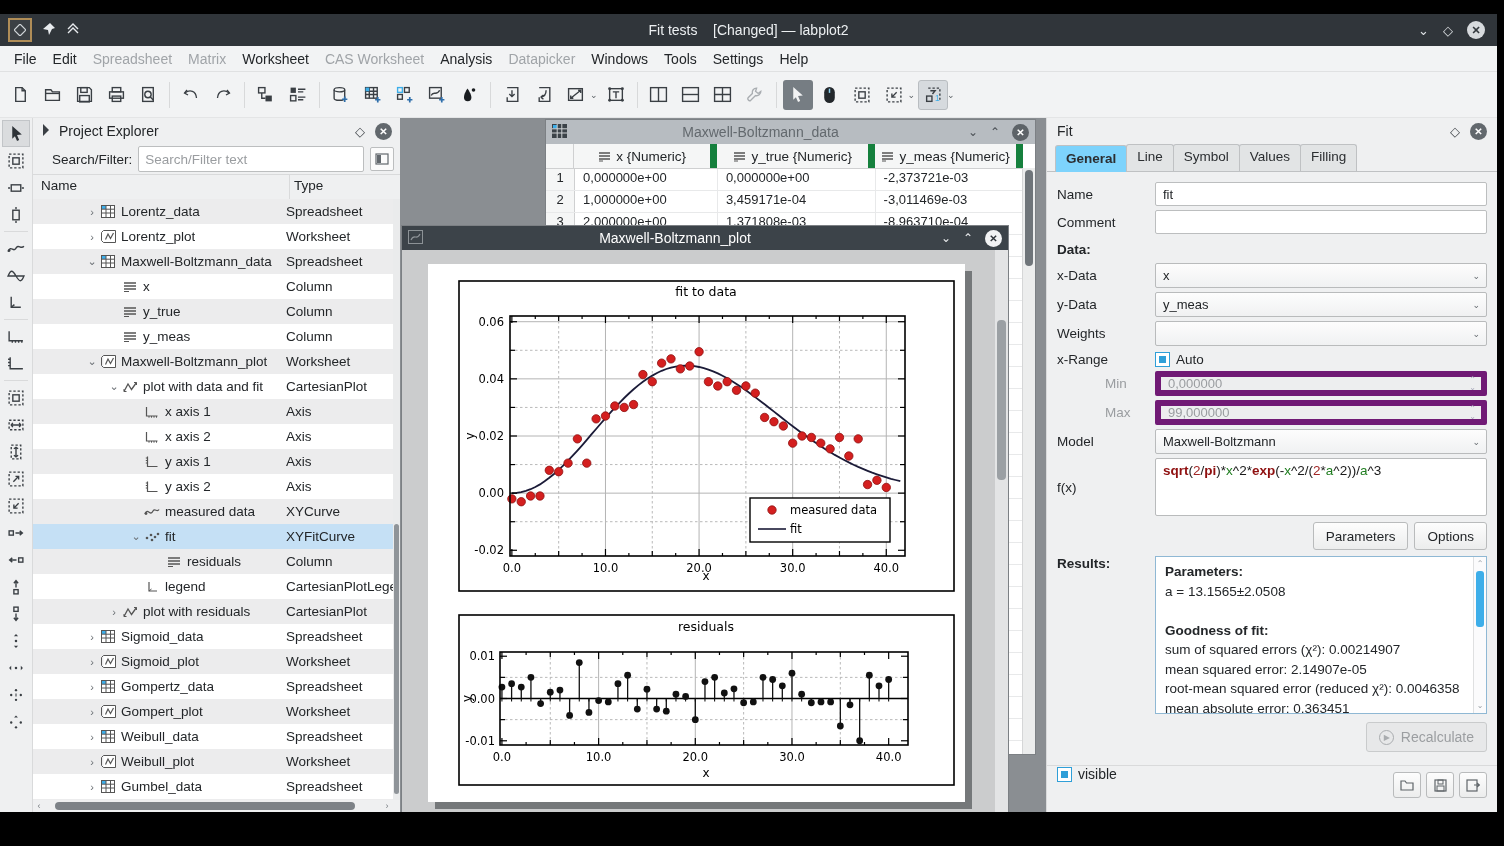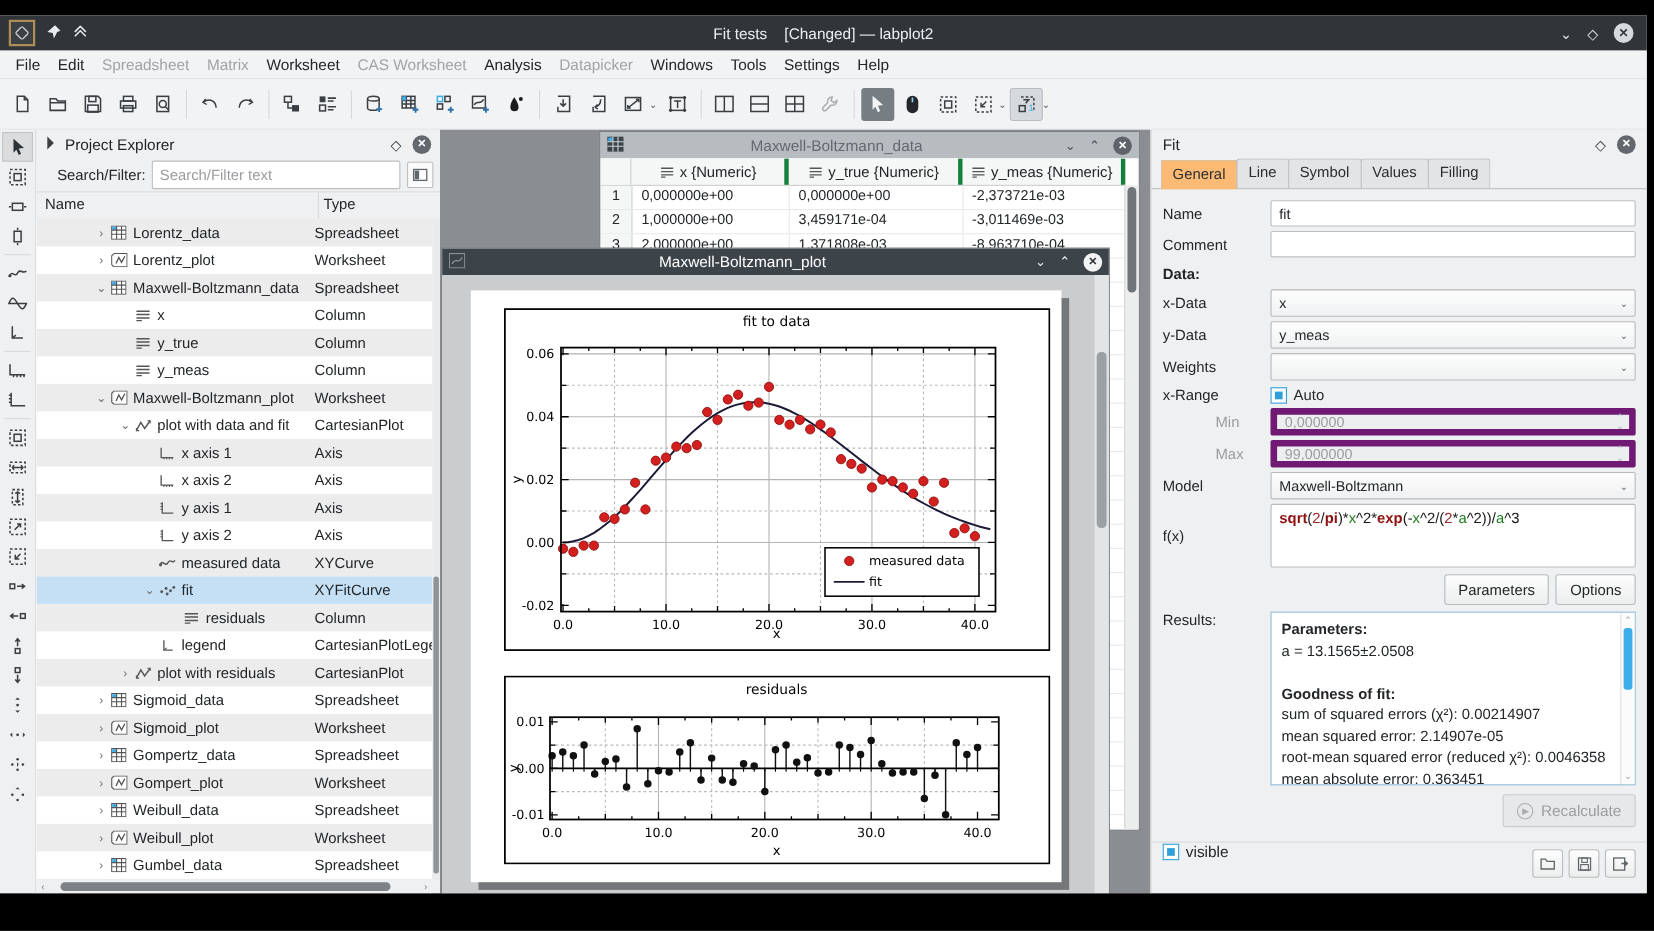--- a/index.html
+++ b/index.html
@@ -92,42 +92,42 @@
   .ws-win .win-titlebar{background:#3c4349;color:#fff;}
   .ws-win .wb{color:#e8eaec;}
   .wclose{width:17px;height:17px;border-radius:50%;display:flex;align-items:center;justify-content:center;font-size:10px;font-weight:bold;}
   .ss-win .wclose{background:#5d6368;color:#fff;}
   .ws-win .wclose{background:#f2f3f4;color:#30353a;}
 
   
   .ss-body{position:absolute;left:0;right:0;top:24px;bottom:0;background:#fff;overflow:hidden;}
   .ss-table{position:absolute;left:0;top:0;right:12px;bottom:0;font-size:13px;}
   .ss-hrow{display:flex;height:24px;background:#f5f6f6;border-bottom:1px solid #cfd0d1;}
-  .ss-hcell{display:flex;align-items:center;justify-content:center;gap:5px;border-right:4px solid #15803d;box-sizing:border-box;font-size:13.5px;text-align:right;}
+  .ss-hcell{display:flex;align-items:center;justify-content:center;gap:5px;border-right:7px solid #15803d;box-sizing:border-box;font-size:13.5px;text-align:right;}
   .ss-row{display:flex;height:21px;border-bottom:1px solid #e8e9ea;}
   .ss-cell{padding:1px 8px;box-sizing:border-box;border-right:1px solid #e8e9ea;overflow:hidden;white-space:nowrap;}
   .ss-num{width:30px;text-align:center;background:#f5f6f6;border-right:1px solid #cfd0d1;}
   .ss-vscroll{position:absolute;right:0;top:24px;bottom:0;width:12px;background:#eceded;border-left:1px solid #d5d6d7;}
   .ss-vthumb{position:absolute;left:2px;right:2px;top:2px;height:96px;border-radius:4px;background:#6f757a;}
 
   
   .ws-body{position:absolute;left:0;right:0;top:24px;bottom:0;background:#cbcccd;overflow:hidden;}
   .ws-page{position:absolute;background:#fff;box-shadow:7px 7px 0 #75787a;}
   .ws-vscroll{position:absolute;right:0;top:0;width:13px;bottom:0;background:#e3e4e5;}
   .ws-vthumb{position:absolute;left:2px;right:2px;top:70px;height:160px;border-radius:4px;background:#9ba0a4;}
   .plot-svg{position:absolute;}
 
   
   .dock-right{width:451px;background:#eff0f1;position:relative;border-left:1px solid #d9dadb;box-sizing:border-box;}
   .fit-head{height:26px;display:flex;align-items:center;padding:0 10px;}
   .fit-head .dh-title{flex:1;font-size:14px;}
   .tabbar{height:27px;display:flex;padding-left:8px;border-bottom:1px solid #bfc1c3;}
   .tab{padding:4px 10px;font-size:13.5px;border:1px solid #bfc1c3;border-bottom:none;background:#e2e4e5;
        border-radius:3px 3px 0 0;margin-right:-1px;color:#2b2e31;}
-  .tab.active{background:#fdba74;position:relative;top:1px;padding-top:5px;}
+  .tab.active{background:#7dd3fc;position:relative;top:1px;padding-top:5px;font-weight:bold;}
   .form{position:absolute;left:0;right:0;top:56px;bottom:0;padding:8px 10px 0 10px;box-sizing:border-box;}
   .frow{display:flex;align-items:center;margin-bottom:4px;}
   .flabel{width:98px;flex:none;font-size:13.5px;}
   .fsection{font-weight:bold;font-size:13.5px;margin:8px 0 6px 0;}
   .finput{flex:1;height:24px;background:#fff;border:1px solid #bcbebf;border-radius:2px;
           display:flex;align-items:center;padding:0 7px;box-sizing:border-box;}
   .fselect{flex:1;height:25px;background:linear-gradient(#fdfdfd,#f0f1f2);border:1px solid #b9bbbc;border-radius:2px;
            display:flex;align-items:center;padding:0 7px;box-sizing:border-box;position:relative;}
   .fselect .sel-caret{position:absolute;right:6px;font-size:9px;color:#666b70;}
   .fspin{flex:1;height:25px;background:#edeeef;border:6px solid #701a75;border-radius:2px;color:#9a9da0;
@@ -1552,21 +1552,21 @@
         </div>
         <div class="frow" style="align-items:center;">
           <span class="flabel">f(x)</span>
           <div class="fx-box" id="fxbox"><span class="fx-func">sqrt</span><span class="fx-op">(</span><span class="fx-num">2</span><span class="fx-op">/</span><span class="fx-func">pi</span><span class="fx-op">)*</span><span class="fx-var">x</span><span class="fx-op">^2*</span><span class="fx-func">exp</span><span class="fx-op">(-</span><span class="fx-var">x</span><span class="fx-op">^2/(</span><span class="fx-num">2</span><span class="fx-op">*</span><span class="fx-var">a</span><span class="fx-op">^2))/</span><span class="fx-var">a</span><span class="fx-op">^3</span></div>
         </div>
         <div class="btnrow">
           <div class="pbtn">Parameters</div>
           <div class="pbtn">Options</div>
         </div>
         <div class="results-row">
-          <span class="flabel" style="font-weight:normal;">Results:</span>
+          <span class="flabel" style="font-weight:bold;">Results:</span>
           <div class="results-box" id="resultsbox">
             <div class="res-line bold">Parameters:</div>
                 <div class="res-line">a = 13.1565±2.0508</div>
                 <div class="res-line">&nbsp;</div>
                 <div class="res-line bold">Goodness of fit:</div>
                 <div class="res-line">sum of squared errors (χ²): 0.00214907</div>
                 <div class="res-line">mean squared error: 2.14907e-05</div>
                 <div class="res-line">root-mean squared error (reduced χ²): 0.0046358</div>
                 <div class="res-line">mean absolute error: 0.363451</div>
                 <div class="res-scroll">

